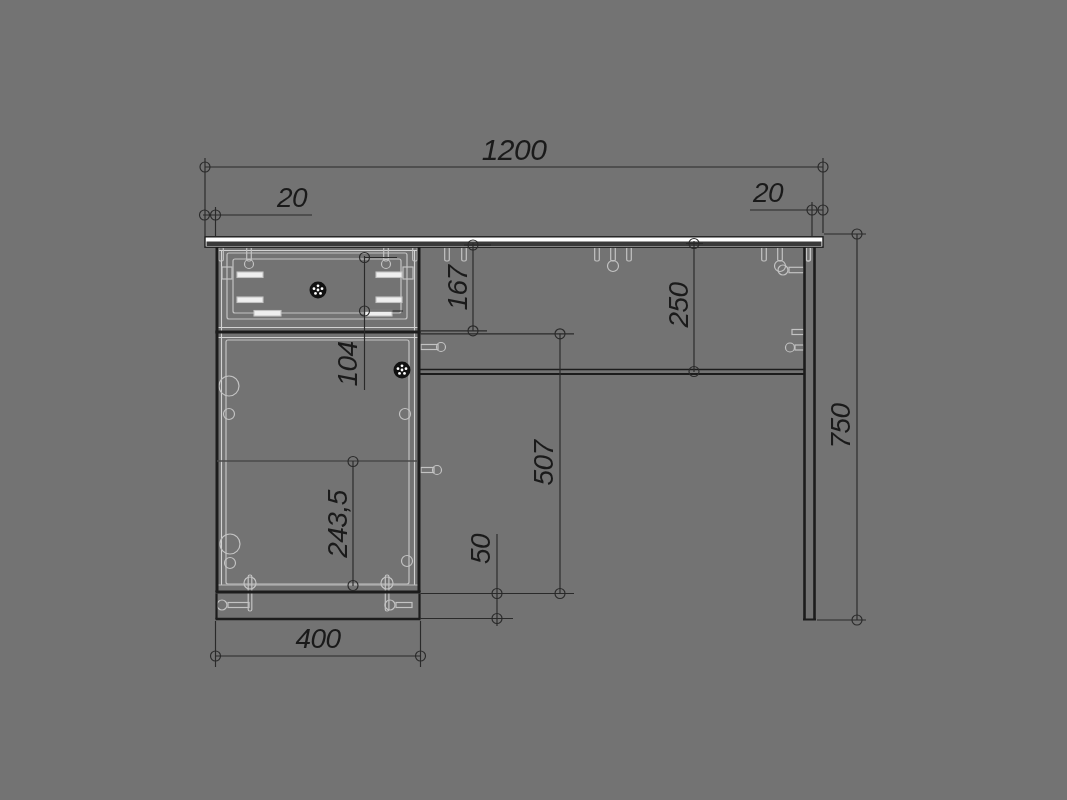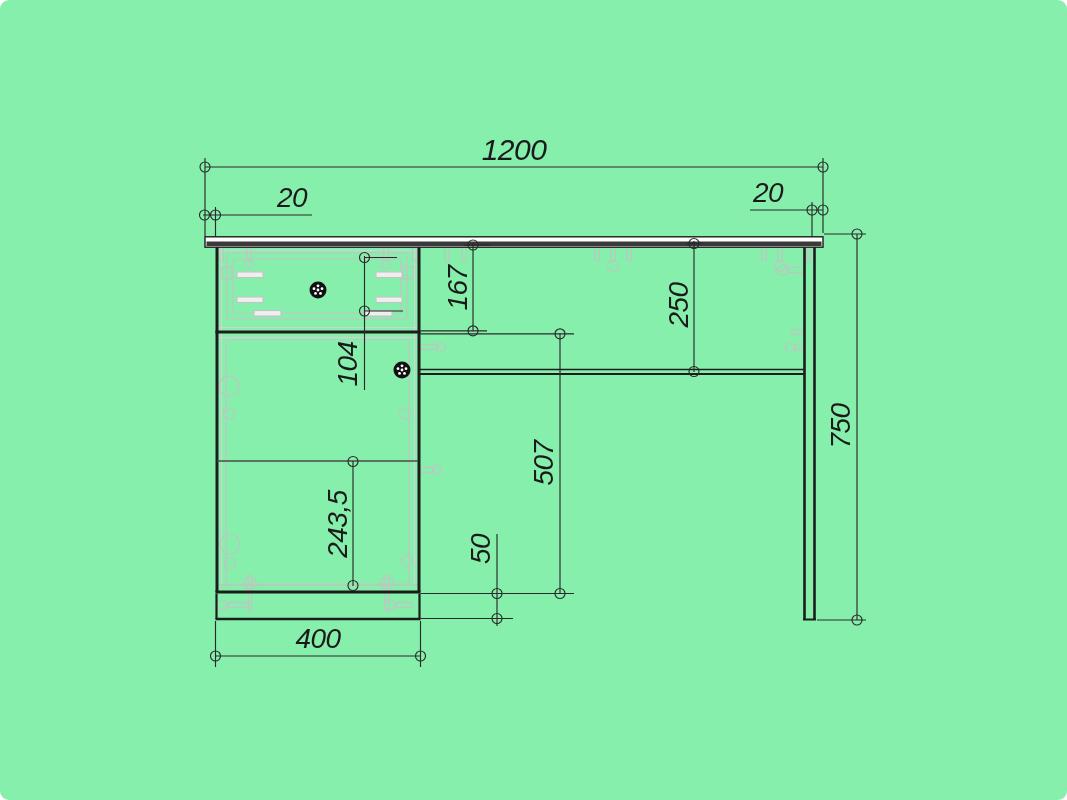--- a/index.html
+++ b/index.html
@@ -1,17 +1,17 @@
 <!DOCTYPE html>
 <html><head>
 <meta charset="utf-8">
 <style>
   html,body{margin:0;padding:0;background:#ffffff;}
-  .stage{position:relative;width:1067px;height:800px;background:#86efac;overflow:hidden;
-         font-family:"Liberation Sans",sans-serif;border-radius:9px;}
+  .stage{position:relative;width:1067px;height:800px;background:#737373;overflow:hidden;
+         font-family:"Liberation Sans",sans-serif;}
   svg text{font-family:"Liberation Sans",sans-serif;font-style:italic;fill:#1a1a1a;
            letter-spacing:-0.5px;}
   .dimtxt{font-size:28px;}
   .dimtxt-lg{font-size:30px;}
   .st{stroke:#1c1c1c;fill:none;}
   .dim{stroke:#2a2a2a;stroke-width:1.15;fill:none;}
   .dm{fill:none;stroke:#2a2a2a;stroke-width:1.15;}
   .hw{stroke:#c3c3c3;fill:none;stroke-width:1.2;}
   .hwf{stroke:#c3c3c3;fill:#efefef;stroke-width:1.1;}
   .hwl{stroke:#d2d2d2;stroke-width:1.1;fill:none;}

